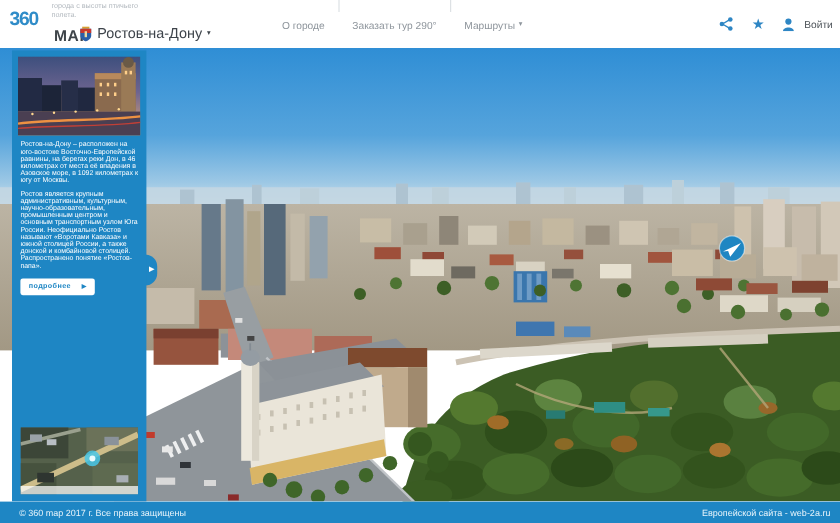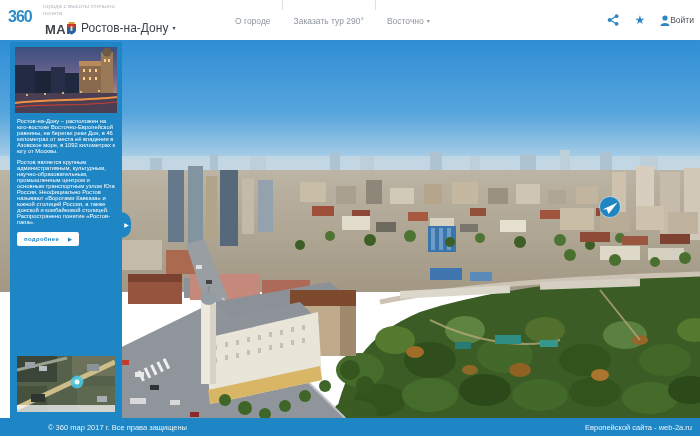--- a/index.html
+++ b/index.html
@@ -16,21 +16,21 @@
   .city{position:absolute;left:66px;top:21px;display:flex;align-items:center;gap:4px;cursor:pointer;}
   .city-label{font-size:12px;color:#3e444b;font-weight:400;}
   .caret{font-size:6px;color:#3e444b;line-height:1;}
   nav{position:absolute;left:235px;top:0;height:41px;display:flex;}
   nav a{font-size:8.5px;color:#8e959c;text-decoration:none;cursor:pointer;display:flex;align-items:center;gap:3px;}
   nav a .caret{color:#8e959c;}
   .sep{width:1px;height:10px;background:#dde1e4;margin:0 11px;}
   .actions{position:absolute;right:6px;top:0;height:40px;display:flex;align-items:center;gap:15px;}
   .icon-btn{cursor:pointer;display:flex;align-items:center;}
   .star{font-size:12px;color:#2e86c4;line-height:1;}
-  .login{display:flex;align-items:flex-start;gap:0;cursor:pointer;}
+  .login{display:flex;align-items:flex-start;gap:8px;cursor:pointer;}
   .login-label{font-size:8.5px;color:#4c5258;}
 
   
   .viewer{position:absolute;left:0;top:40px;width:700px;height:378px;overflow:hidden;}
   .scene{position:absolute;left:0;top:0;display:block;}
 
   
   .sidebar{position:absolute;left:10px;top:2px;width:112px;height:376px;background:#1e86c4;z-index:10;}
   .thumb{display:block;margin:5px;}
   .sidebar p{margin:5px 7px 0 7px;font-size:5.8px;line-height:6px;color:#fff;}
@@ -41,21 +41,21 @@
   .minimap{position:absolute;left:7px;bottom:6px;width:98px;height:56px;overflow:hidden;cursor:pointer;}
   .minimap svg{display:block;}
   .map-attr{position:absolute;left:0;right:0;bottom:0;height:7px;background:rgba(255,255,255,.72);overflow:hidden;}
   .tab{position:absolute;left:121px;top:172px;width:10px;height:26px;background:#1e86c4;
        border-radius:0 12px 12px 0;z-index:9;display:flex;align-items:center;justify-content:center;cursor:pointer;}
   .tab span{color:#fff;font-size:6px;line-height:1;margin-left:1px;}
 
   
   footer{position:absolute;left:0;bottom:0;width:700px;height:18px;background:#1e86c4;z-index:20;
          display:flex;align-items:center;justify-content:space-between;
-         padding:0 8px 0 48px;box-sizing:border-box;font-size:7.5px;color:#e8f4fb;}
+         padding:0 8px 0 16px;box-sizing:border-box;font-size:7.5px;color:#e8f4fb;}
   .dev-credit{cursor:pointer;}
 </style>
 </head>
 <body>
 
 <div class="page">
 
   <header>
     <div class="logo">
       <span class="logo-num">360</span>
@@ -76,21 +76,21 @@
       <span class="city-label">Ростов-на-Дону</span>
       <span class="caret">▾</span>
     </div>
 
     <nav>
       <a>О городе</a>
       <span class="sep"></span>
       <a>Заказать тур 290°</a>
       <span class="sep"></span>
       <a>
-        <span>Восточно</span>
+        <span>Маршруты</span>
         <span class="caret">▾</span>
       </a>
     </nav>
 
     <div class="actions">
       <span class="icon-btn">
         <svg width="12" height="12" viewBox="0 0 12 12">
           <line x1="3" y1="6" x2="9.5" y2="2.2" stroke="#2e86c4" stroke-width="1.2"></line>
           <line x1="3" y1="6" x2="9.5" y2="9.8" stroke="#2e86c4" stroke-width="1.2"></line>
           <circle cx="2.6" cy="6" r="1.9" fill="#2e86c4"></circle>

